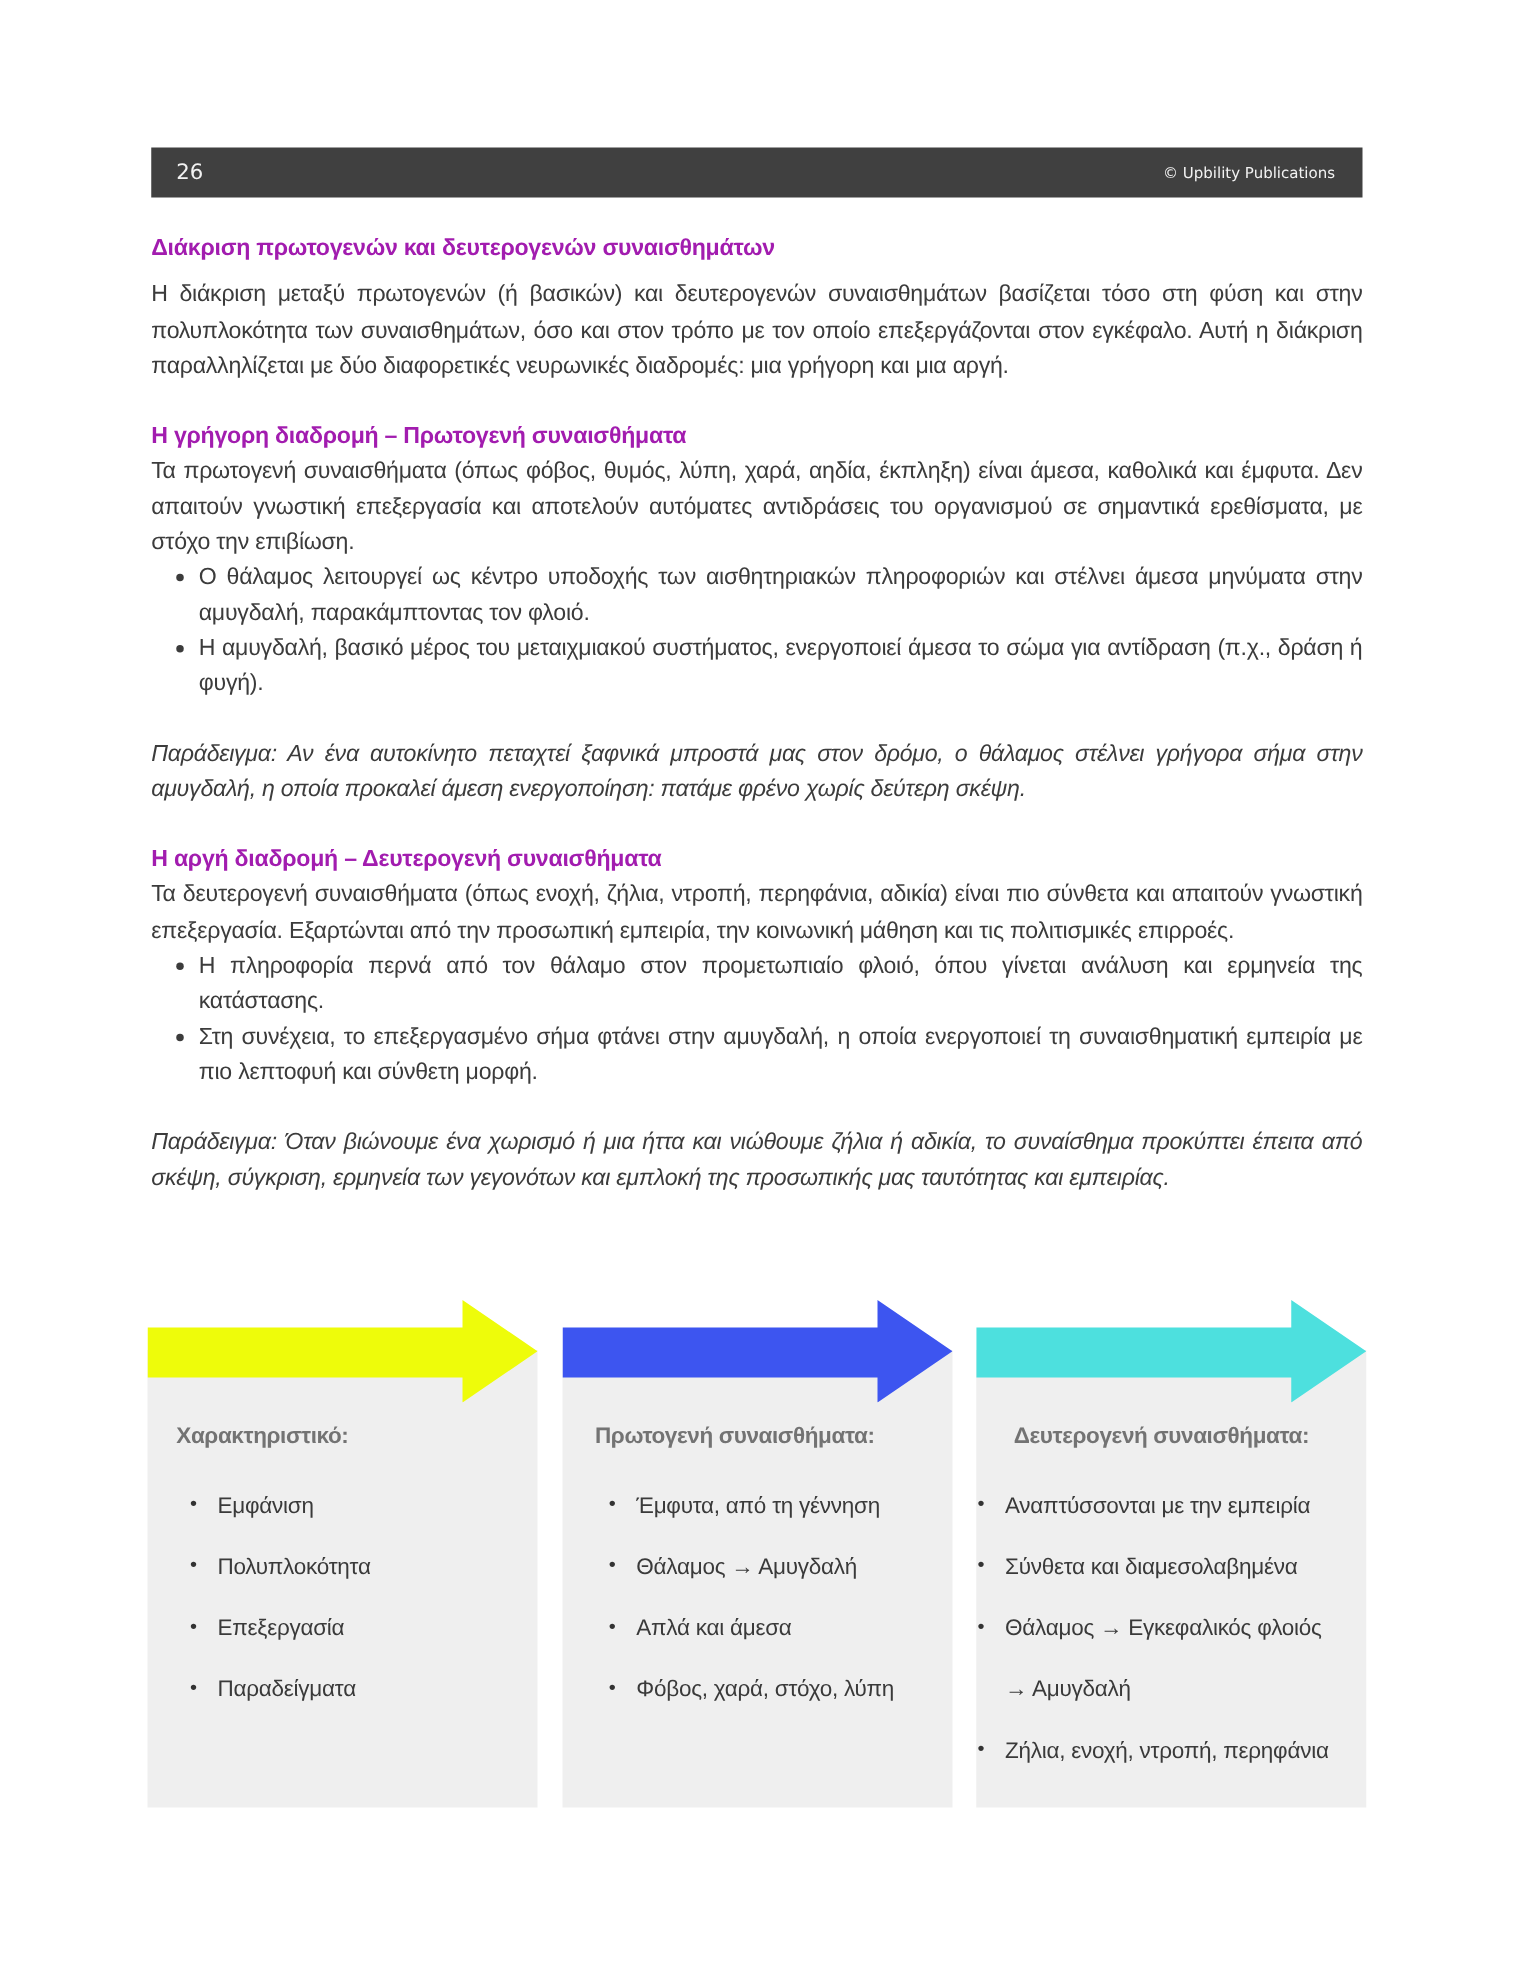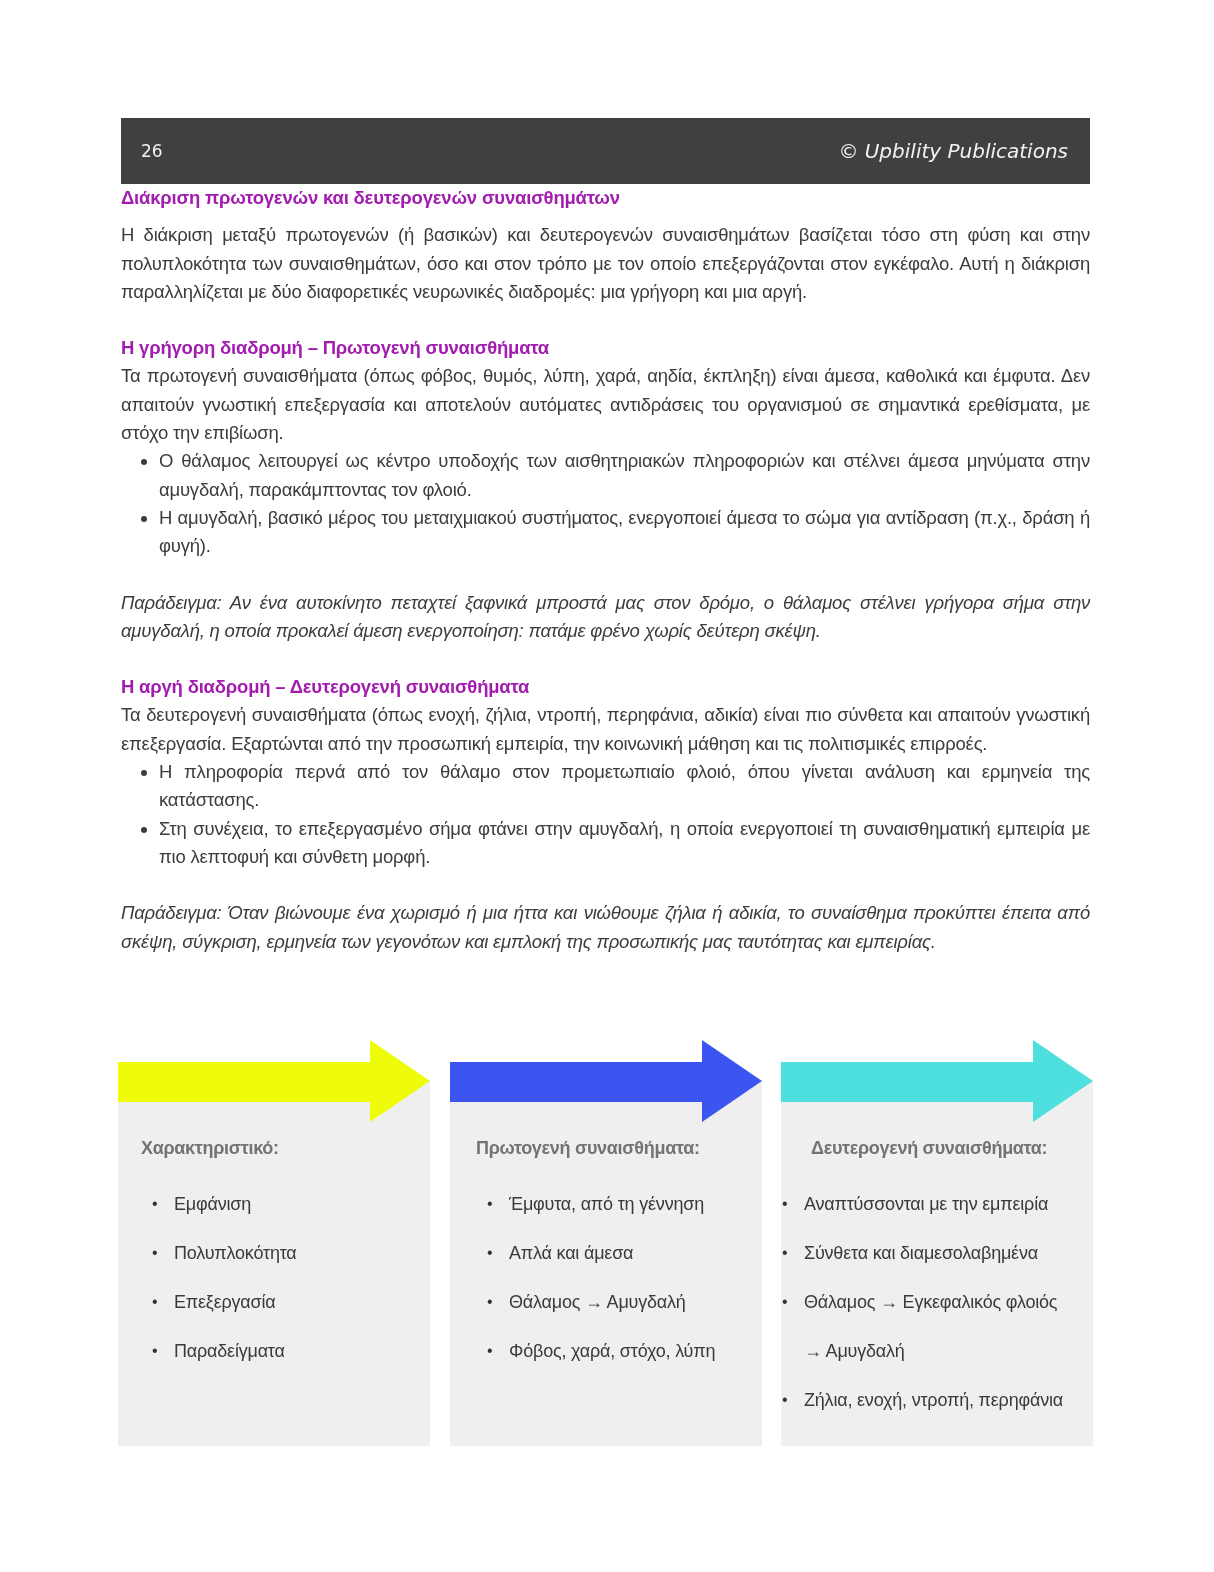--- a/index.html
+++ b/index.html
@@ -1,22 +1,22 @@
 <!DOCTYPE html>
 <html><head>
   <meta charset="utf-8">
   <style>
     html, body { margin: 0; padding: 0; background: #ffffff; }
     body { width: 1214px; height: 1572px; position: relative; overflow: hidden;
       font-family: "Liberation Sans", sans-serif; color: #3a3a3a; }
-    .header-bar { position: absolute; left: 121px; top: 118px; width: 969px; height: 66px;
+    .header-bar { position: absolute; left: 121px; top: 118px; width: 969px; height: 40px;
       background: #404040; color: #f2f2f2; display: flex; align-items: center;
       justify-content: space-between; box-sizing: border-box; padding: 0 22px 0 20px; gap: 25px; }
     .page-number { font-size: 17px; font-family: "DejaVu Sans", sans-serif; }
-    .publisher { font-size: 20px; font-style: italic; font-family: "DejaVu Sans", sans-serif; }
+    .publisher { font-size: 12px; font-family: "DejaVu Sans", sans-serif; }
     .content { position: absolute; left: 121px; top: 184px; width: 969px;
       font-family: "Liberation Sans Narrow", "Liberation Sans", sans-serif; font-size: 18.5px;
       line-height: 28.3px; color: #3c3c3c; letter-spacing: -0.2px; }
     .content h2, .content h3 { margin: 0; font-size: 18.5px; font-weight: bold; color: #a21caf; }
     .content p { margin: 0; text-align: justify; }
     .gap { height: 28px; }
     .content ul { margin: 0; padding-left: 38px; }
     .content li { text-align: justify; }
     .italic { font-style: italic; }
     .panel { position: absolute; top: 1080px; width: 312px; height: 366px; background: #efefef; }
@@ -81,22 +81,22 @@
 <div class="panel-title" style="left:811px">Δευτερογενή συναισθήματα:</div>
 
 <ul class="panel-list" style="left:152px">
   <li class="bullet">Εμφάνιση</li>
   <li class="bullet">Πολυπλοκότητα</li>
   <li class="bullet">Επεξεργασία</li>
   <li class="bullet">Παραδείγματα</li>
 </ul>
 <ul class="panel-list" style="left:487px">
   <li class="bullet">Έμφυτα, από τη γέννηση</li>
+  <li class="bullet">Θάλαμος → Αμυγδαλή</li>
   <li class="bullet">Απλά και άμεσα</li>
-  <li class="bullet">Θάλαμος → Αμυγδαλή</li>
   <li class="bullet">Φόβος, χαρά, στόχο, λύπη</li>
 </ul>
 <ul class="panel-list" style="left:782px">
   <li class="bullet">Αναπτύσσονται με την εμπειρία</li>
   <li class="bullet">Σύνθετα και διαμεσολαβημένα</li>
   <li class="bullet">Θάλαμος → Εγκεφαλικός φλοιός</li>
   <li class="cont">→ Αμυγδαλή</li>
   <li class="bullet">Ζήλια, ενοχή, ντροπή, περηφάνια</li>
 </ul>
 

